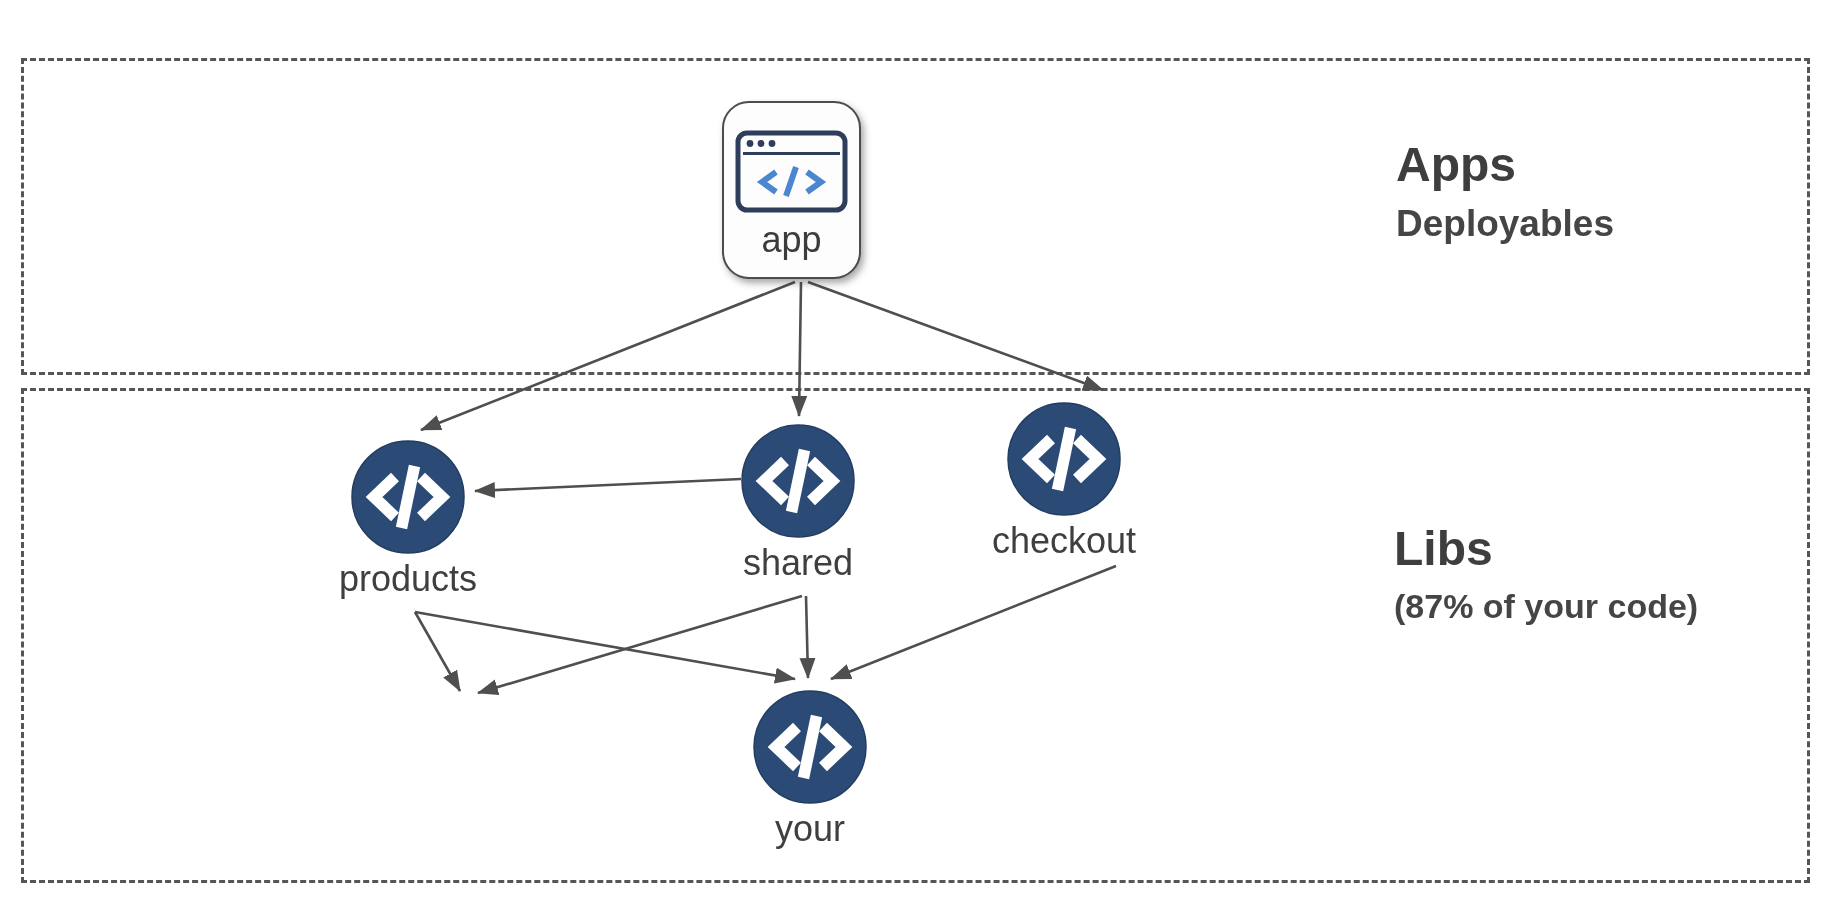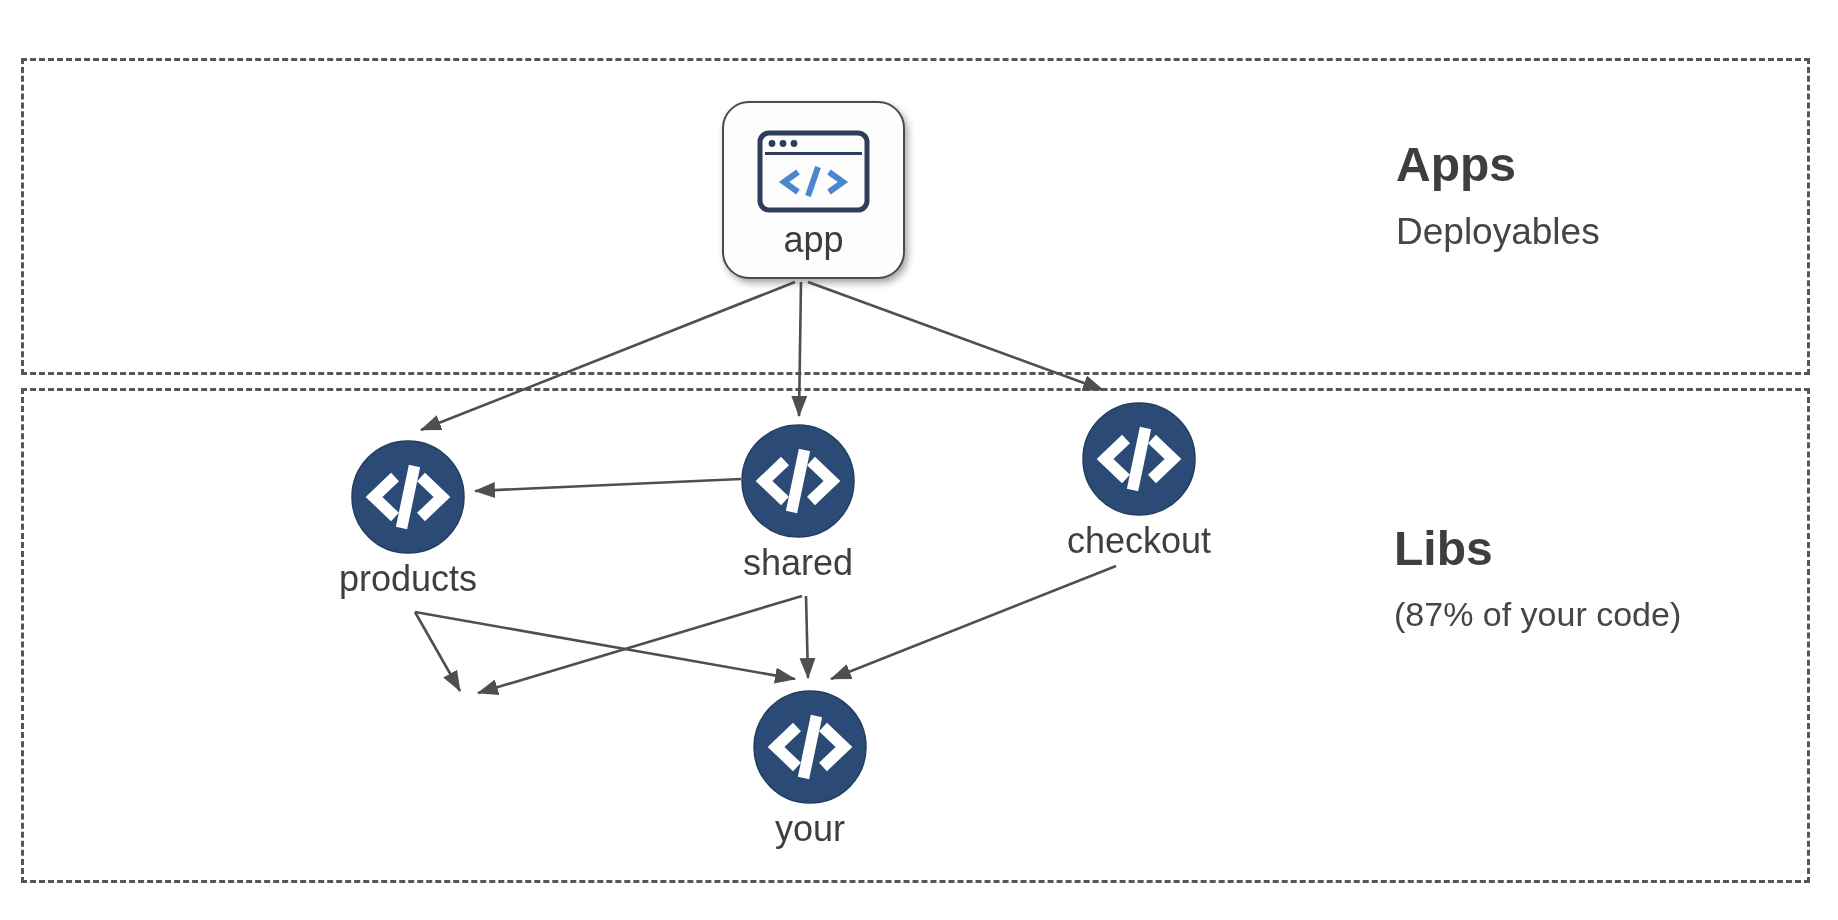--- a/index.html
+++ b/index.html
@@ -42,33 +42,33 @@
   .section-label { position: absolute; }
   .section-title {
     font-size: 48px;
     font-weight: bold;
     color: #3e3e41;
     line-height: 1.1;
     margin-top: 11px;
   }
   .section-subtitle {
     font-size: 37px;
-    font-weight: normal;
+    font-weight: bold;
     color: #454548;
     line-height: 1.2;
-    margin-top: 18px;
+    margin-top: 10px;
   }
   #apps-label { left: 1396px; top: 128px; }
   #libs-label { left: 1394px; top: 512px; }
 
   
   #app-node {
     position: absolute;
     left: 722px; top: 101px;
-    width: 183px; height: 178px;
+    width: 139px; height: 178px;
     background: #fdfdfe;
     border: 2px solid #4c4c4c;
     border-radius: 27px;
     box-shadow: 3px 4px 7px rgba(60,60,60,0.45);
     display: flex;
     flex-direction: column;
     align-items: center;
     justify-content: flex-start;
     box-sizing: border-box;
   }
@@ -164,21 +164,21 @@
       <circle cx="57" cy="57" r="56" style="fill: var(--node-fill, #2b4b76);" stroke="#223d60" stroke-width="1.5"></circle>
       <g fill="none" style="stroke: var(--node-glyph, #ffffff);" stroke-width="11.5" stroke-linejoin="miter">
         <polyline points="44,37 23,57 44,77"></polyline>
         <line x1="63.5" y1="26" x2="50.5" y2="88"></line>
         <polyline points="70,37 91,57 70,77"></polyline>
       </g>
     </svg>
     <div class="lib-label">shared</div>
   </div>
 
-  <div class="lib-node" style="left:1082px; top:402px;">
+  <div class="lib-node" style="left:1007px; top:402px;">
     <svg width="114" height="114" viewBox="0 0 114 114">
       <circle cx="57" cy="57" r="56" style="fill: var(--node-fill, #2b4b76);" stroke="#223d60" stroke-width="1.5"></circle>
       <g fill="none" style="stroke: var(--node-glyph, #ffffff);" stroke-width="11.5" stroke-linejoin="miter">
         <polyline points="44,37 23,57 44,77"></polyline>
         <line x1="63.5" y1="26" x2="50.5" y2="88"></line>
         <polyline points="70,37 91,57 70,77"></polyline>
       </g>
     </svg>
     <div class="lib-label">checkout</div>
   </div>

